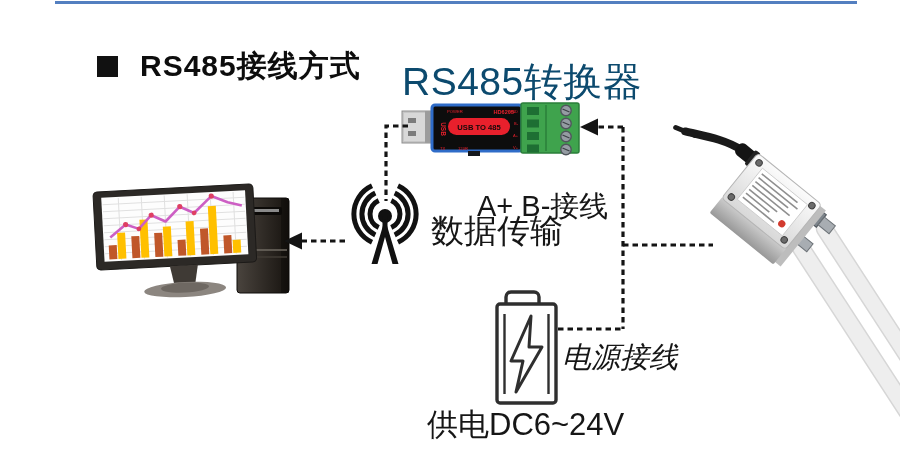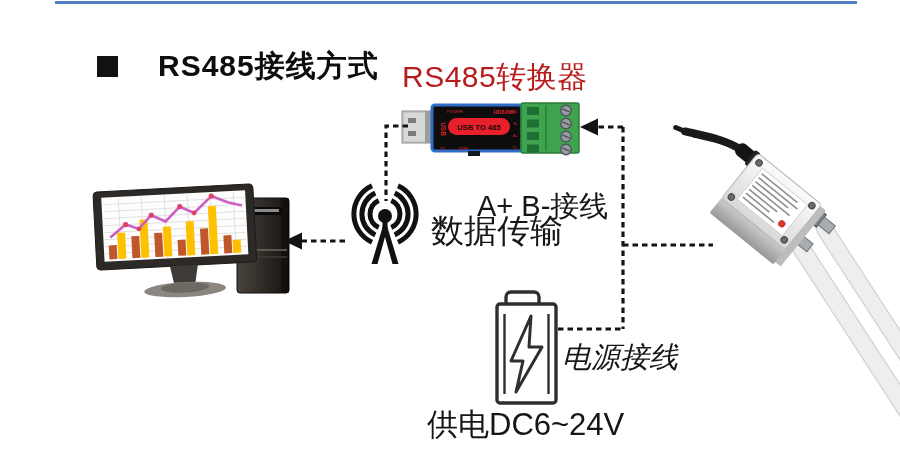--- a/index.html
+++ b/index.html
@@ -2,24 +2,24 @@
 <html><head>
 <meta charset="utf-8">
 <style>
   html,body{margin:0;padding:0;background:#fff;}
   .stage{position:relative;width:900px;height:474px;background:#fff;overflow:hidden;
          font-family:"Liberation Sans",sans-serif;}
   .stage svg{position:absolute;left:0;top:0;}
   .stage svg text{font-family:"Liberation Sans",sans-serif;}
   .top-rule{position:absolute;left:55px;top:1px;width:802px;height:3px;background:#537fc0;}
   .lbl{position:absolute;color:#161616;white-space:nowrap;line-height:1;}
-  .title-row{position:absolute;left:97px;top:46px;display:flex;align-items:center;gap:40px;}
+  .title-row{position:absolute;left:97px;top:46px;display:flex;align-items:center;gap:22px;}
   .title-bullet{width:21px;height:21px;background:#111;display:inline-block;}
   .title-text{font-size:30px;font-weight:700;color:#0d0d0d;letter-spacing:1px;}
-  .converter-label{left:402px;top:62px;font-size:30px;color:#b91c1c;letter-spacing:.5px;}
+  .converter-label{left:402px;top:62px;font-size:39px;color:#0c4a6e;letter-spacing:.5px;}
   .ab-label{left:477px;top:151px;font-size:29px;margin-top:41px;}
   .dt-label{left:431px;top:214px;font-size:33px;}
   .pc-label{left:149px;top:299px;font-size:30px;}
   .pw-label{left:562px;top:343px;font-size:29px;font-style:italic;}
   .ps-label{left:427px;top:409px;font-size:31px;}
 </style>
 </head>
 <body>
 
 <div class="stage">

